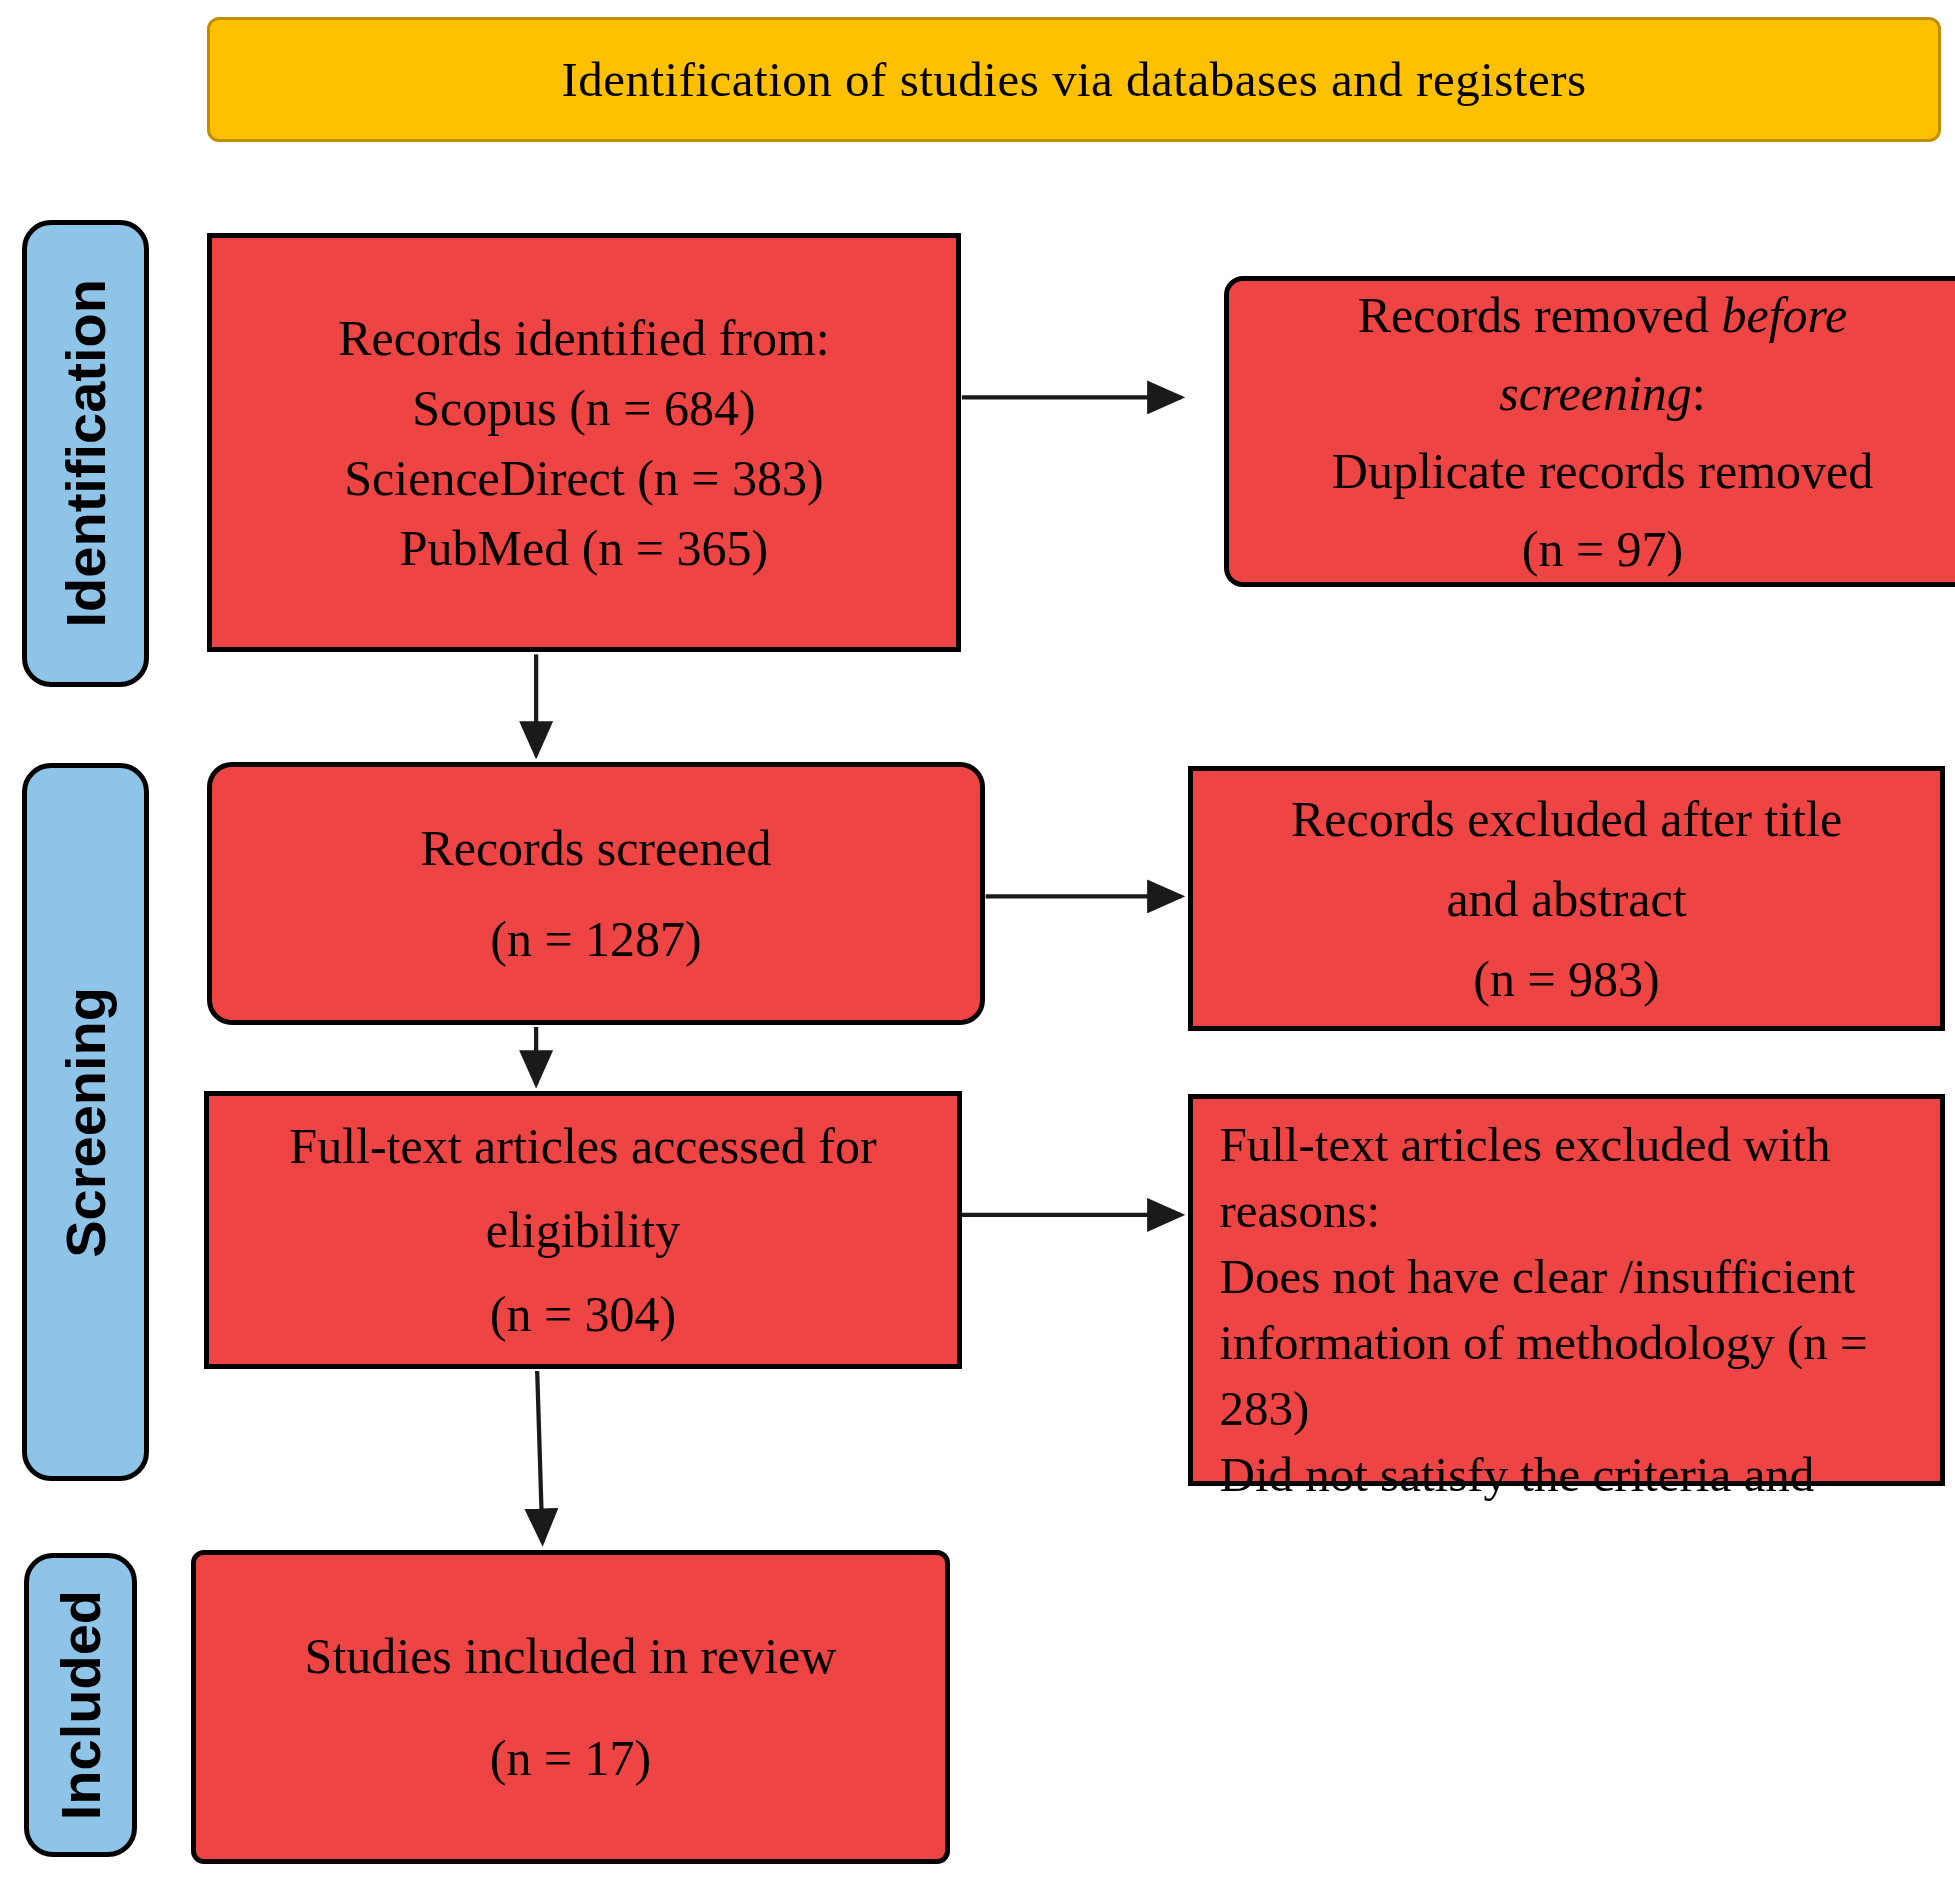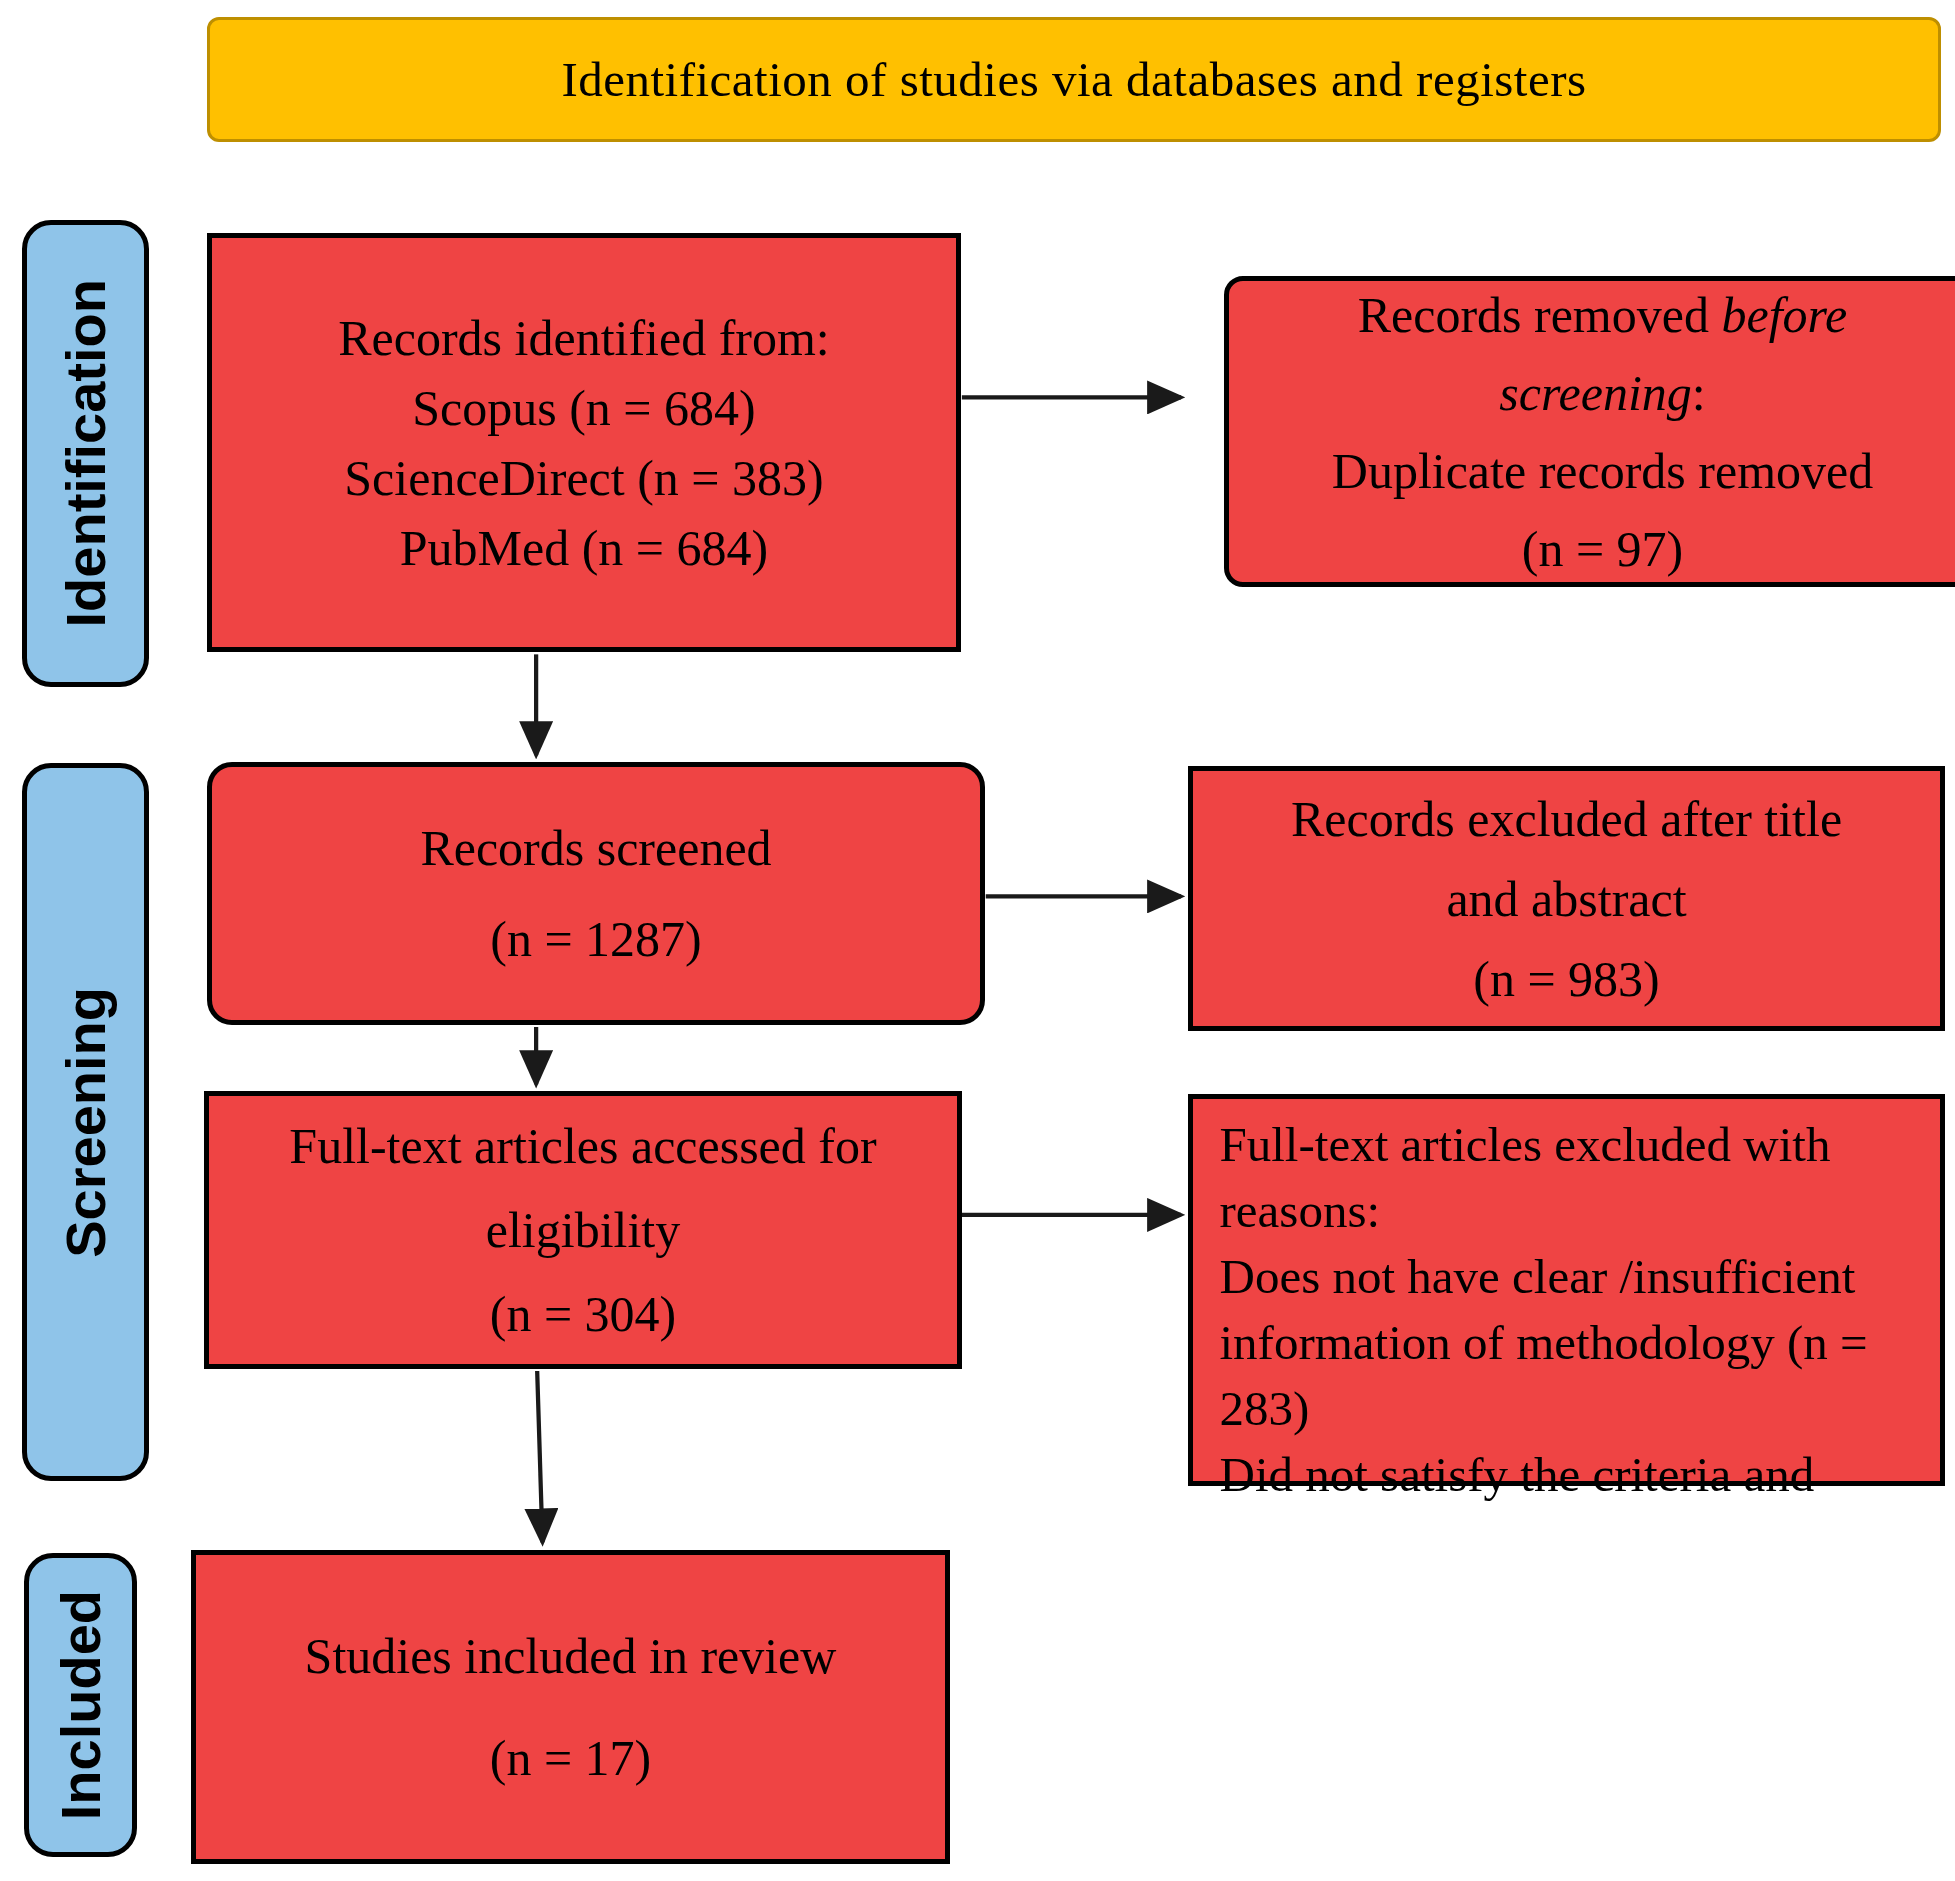--- a/index.html
+++ b/index.html
@@ -43,21 +43,21 @@
   #box-excluded-title{left:1188px;top:766px;width:757px;height:265px;}
   #box-excluded-title .line{line-height:80px;}
   #box-fulltext{left:204px;top:1091px;width:758px;height:278px;}
   #box-fulltext .line{line-height:84px;}
   #box-fulltext-excluded{
     left:1188px;top:1094px;width:757px;height:392px;
     align-items:flex-start;justify-content:flex-start;text-align:left;
     padding:13.3px 24px 0 26.5px;font-size:49px;
   }
   #box-fulltext-excluded .line{line-height:66px;}
-  #box-included-review{left:191px;top:1550px;width:759px;height:314px;}
+  #box-included-review{left:191px;top:1550px;width:759px;height:314px;border-radius:13px;}
   #box-included-review .line{line-height:102px;}
   
   #arrow-layer{left:0;top:0;width:1955px;height:1882px;}
 </style>
 </head>
 <body>
 
 <svg id="arrow-layer" class="abs" width="1955" height="1882" viewBox="0 0 3683 3544" xmlns="http://www.w3.org/2000/svg">
   <defs>
     <marker id="ah" markerWidth="9" markerHeight="8" refX="8" refY="4" orient="auto" markerUnits="strokeWidth">
@@ -85,21 +85,21 @@
   <span class="side-label">Screening</span>
 </div>
 <div id="side-included" class="abs stage">
   <span class="side-label">Included</span>
 </div>
 
 <div id="box-identified" class="abs fbox">
     <div class="line">Records identified from:</div>
     <div class="line">Scopus (n = 684)</div>
     <div class="line">ScienceDirect (n = 383)</div>
-    <div class="line">PubMed (n = 684)</div>
+    <div class="line">PubMed (n = 365)</div>
   </div>
 
 <div id="box-removed" class="abs fbox">
     <div class="line"><span>Records removed </span><span style="font-style: italic;">before</span></div>
     <div class="line"><span style="font-style: italic;">screening</span><span>:</span></div>
     <div class="line"><span>Duplicate records removed</span></div>
     <div class="line"><span>(n = 97)</span></div>
   </div>
 
 <div id="box-screened" class="abs fbox">

